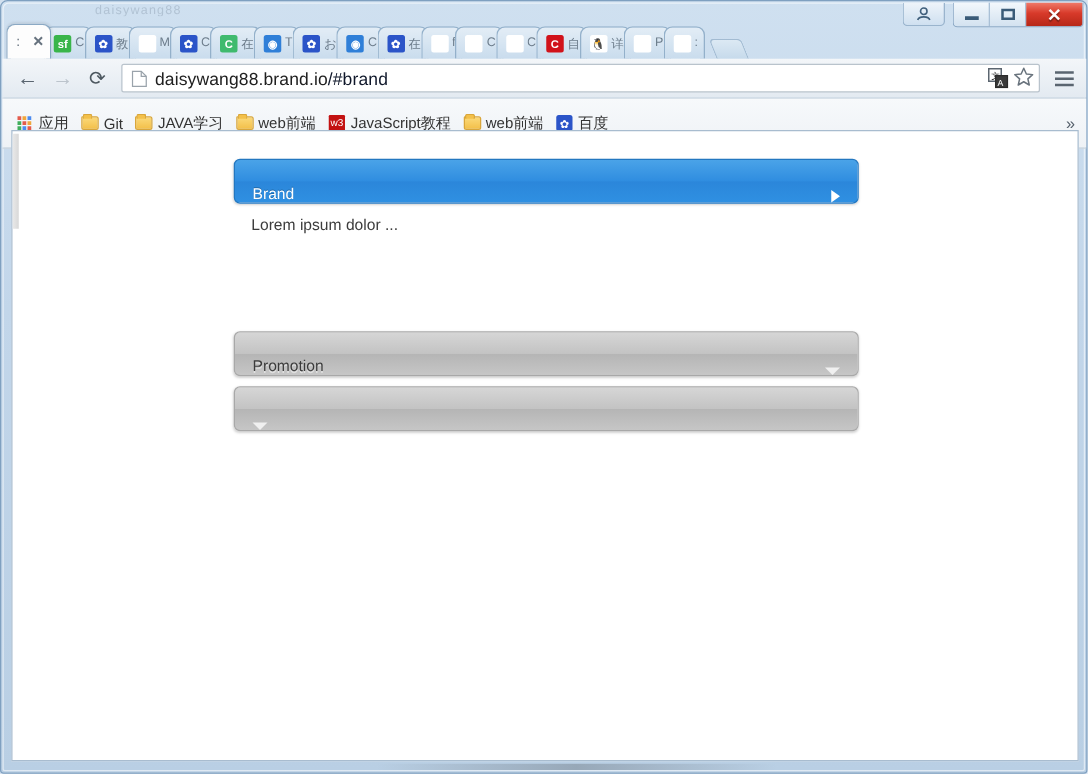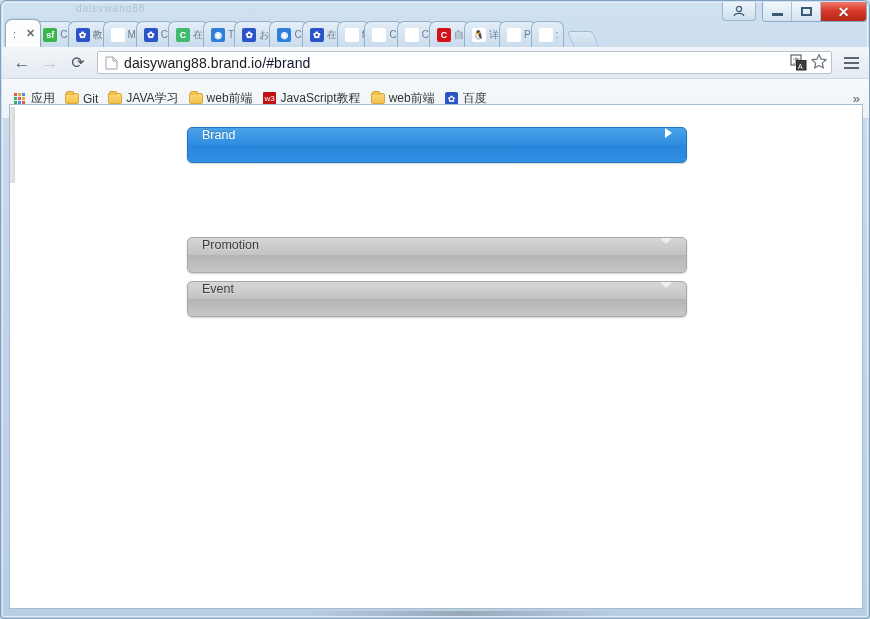--- a/index.html
+++ b/index.html
@@ -328,21 +328,21 @@
   #accordion {
     position: absolute;
     left: 177px; top: 22px;
     width: 500px;
   }
   .panel {
     width: 500px;
     height: 36px;
     border-radius: 5px;
     display: flex;
-    align-items: flex-start;
+    align-items: flex-end;
     padding: 0 14px;
     position: relative;
     font-size: 12.5px;
     box-shadow: 0 1px 2px rgba(0,0,0,.18);
   }
   .panel .panel-title {
     flex: 1;
     white-space: nowrap;
     overflow: hidden;
   }
@@ -588,28 +588,28 @@
       <div id="bm-overflow">»</div>
     </div>
 
   <div id="viewport">
     <div id="left-sliver"></div>
     <div id="accordion">
         <div class="panel open">
           <span class="panel-title">Brand</span>
           <span class="arrow-right"></span>
         </div>
+        <div class="panel-body">Lorem ipsum dolor ...</div>
         <div class="spacer-74"></div>
         <div class="panel closed">
           <span class="panel-title">Promotion</span>
           <span class="arrow-down"></span>
         </div>
         <div class="gap-8"></div>
         <div class="panel closed">
-          <span class="panel-title">Event</span>
           <span class="arrow-down"></span>
         </div>
       </div>
     <div id="page-scroll-track"></div>
   </div>
 
   <div id="bottom-shadow"></div>
 </div>
 
 </body></html>

